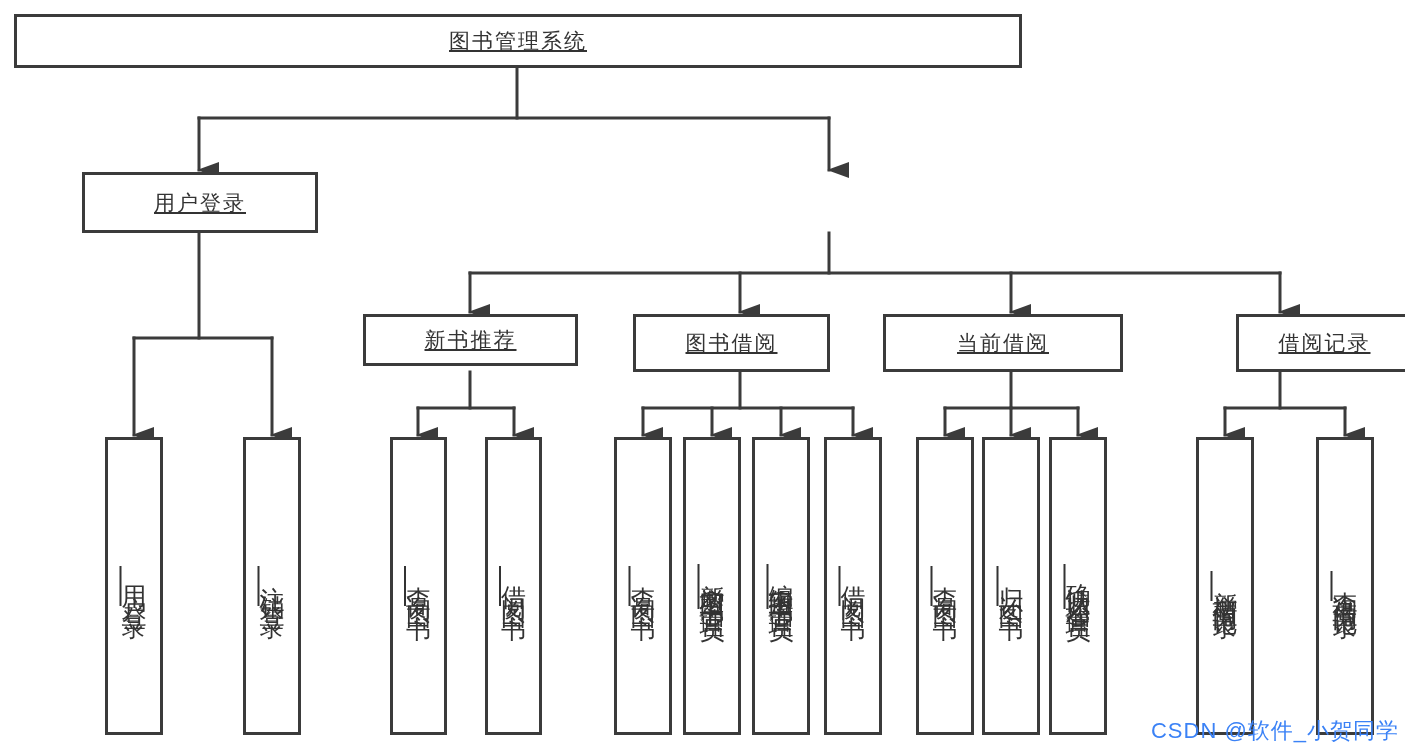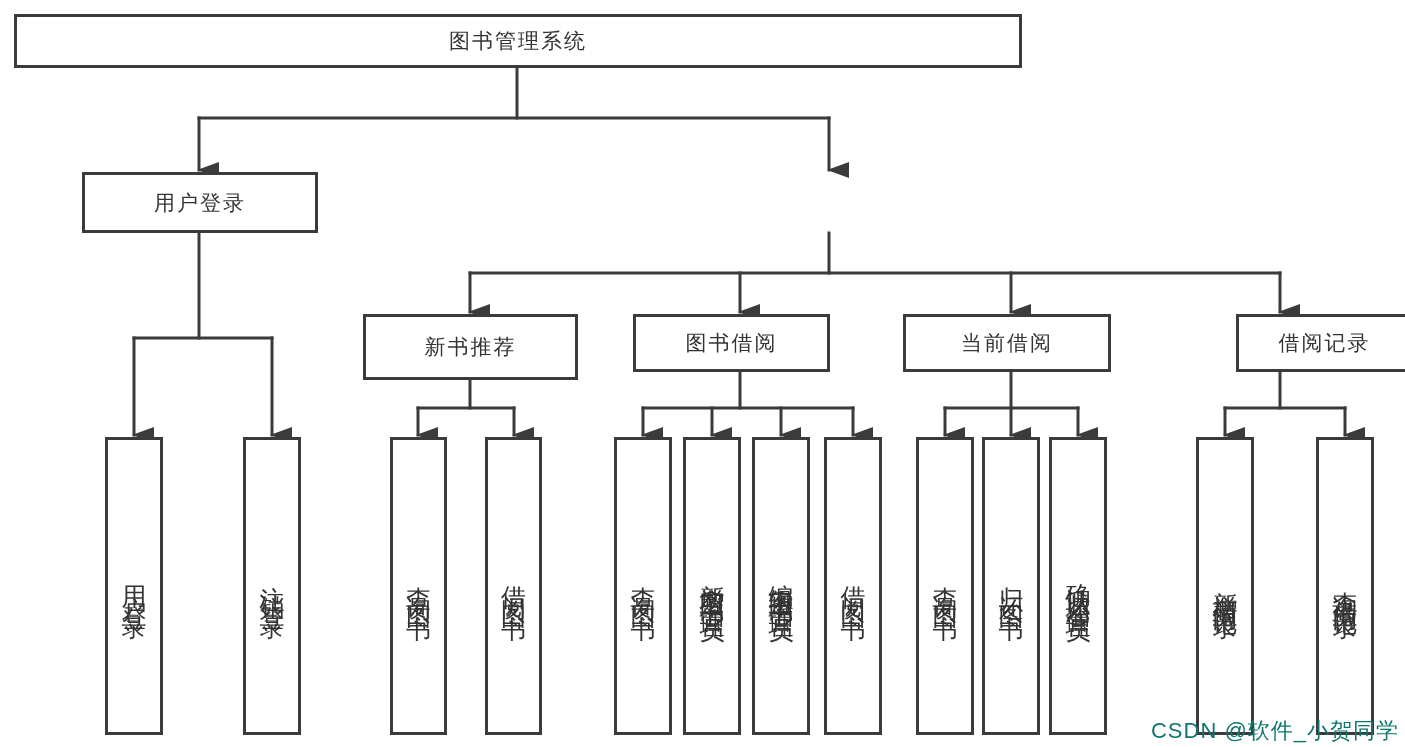--- a/index.html
+++ b/index.html
@@ -13,20 +13,21 @@
   .connectors{position:absolute;left:0;top:0;}
   .node{
     position:absolute;
     box-sizing:border-box;
     border:3px solid #3b3b3b;
     background:#ffffff;
     display:flex;
     align-items:center;
     justify-content:center;
     color:#333333;
+    text-decoration:underline;
   }
   .node.h span{
     font-size:21px;
     letter-spacing:2px;
     white-space:nowrap;
   }
   .node.v{top:437px;width:58px;height:298px;}
   .node.v span{
     writing-mode:vertical-rl;
     text-orientation:mixed;
@@ -34,21 +35,21 @@
     letter-spacing:10px;
     line-height:1;
     white-space:nowrap;
   }
   .node.v.long span{letter-spacing:5px;}
   .watermark{
     position:absolute;
     right:6px;
     top:716px;
     font-size:22px;
-    color:#0f766e;
+    color:#3b82f6;
     letter-spacing:1px;
     white-space:nowrap;
     z-index:5;
   }
 </style>
 </head>
 <body>
 
 <div class="stage">
 
@@ -103,27 +104,27 @@
   </svg>
 
   <div class="node h" style="left:14px;top:14px;width:1008px;height:54px">
     <span>图书管理系统</span>
   </div>
 
   <div class="node h" style="left:82px;top:172px;width:236px;height:61px">
     <span>用户登录</span>
   </div>
 
-  <div class="node h" style="left:363px;top:314px;width:215px;height:66px">
+  <div class="node h" style="left:363px;top:314px;width:215px;height:52px">
     <span>新书推荐</span>
   </div>
   <div class="node h" style="left:633px;top:314px;width:197px;height:58px">
     <span>图书借阅</span>
   </div>
-  <div class="node h" style="left:903px;top:314px;width:208px;height:58px">
+  <div class="node h" style="left:883px;top:314px;width:240px;height:58px">
     <span>当前借阅</span>
   </div>
   <div class="node h" style="left:1236px;top:314px;width:177px;height:58px">
     <span>借阅记录</span>
   </div>
 
   <div class="node v" style="left:105px">
     <span>用户登录</span>
   </div>
   <div class="node v" style="left:243px">

